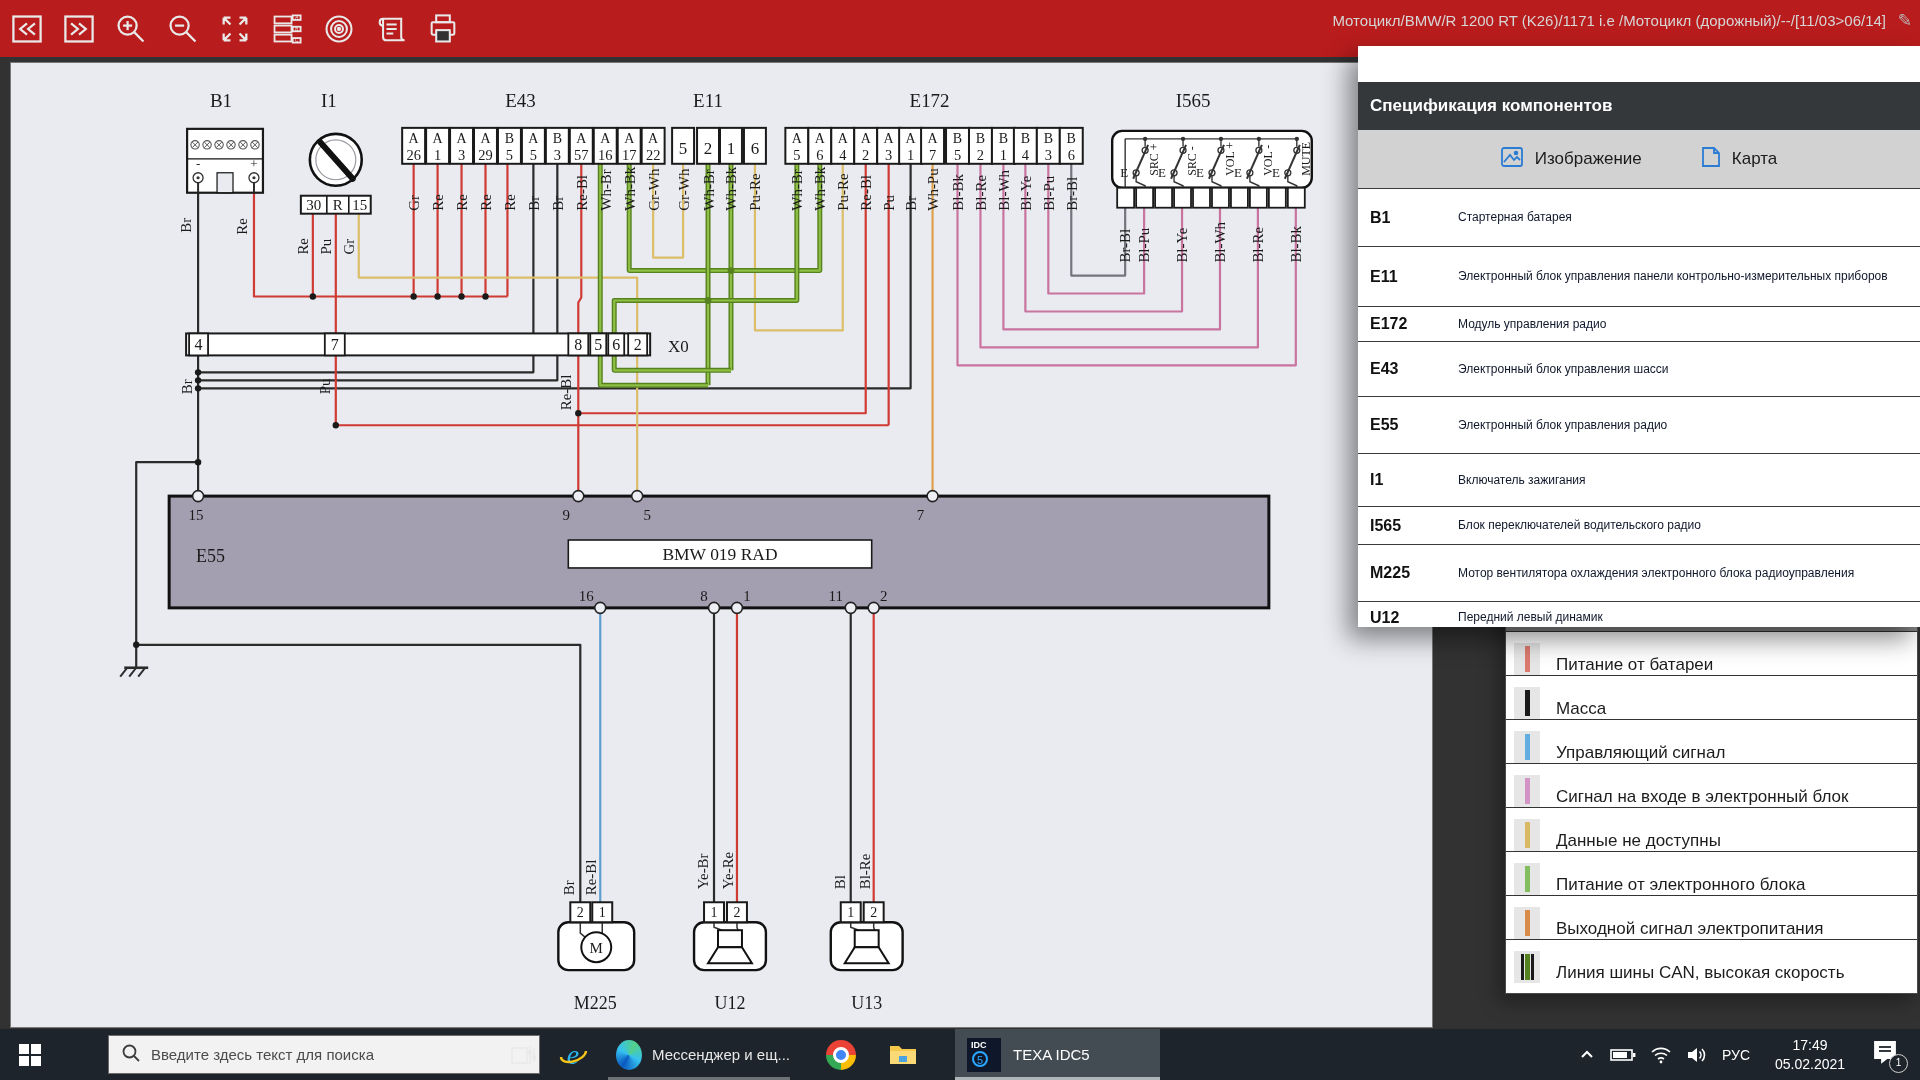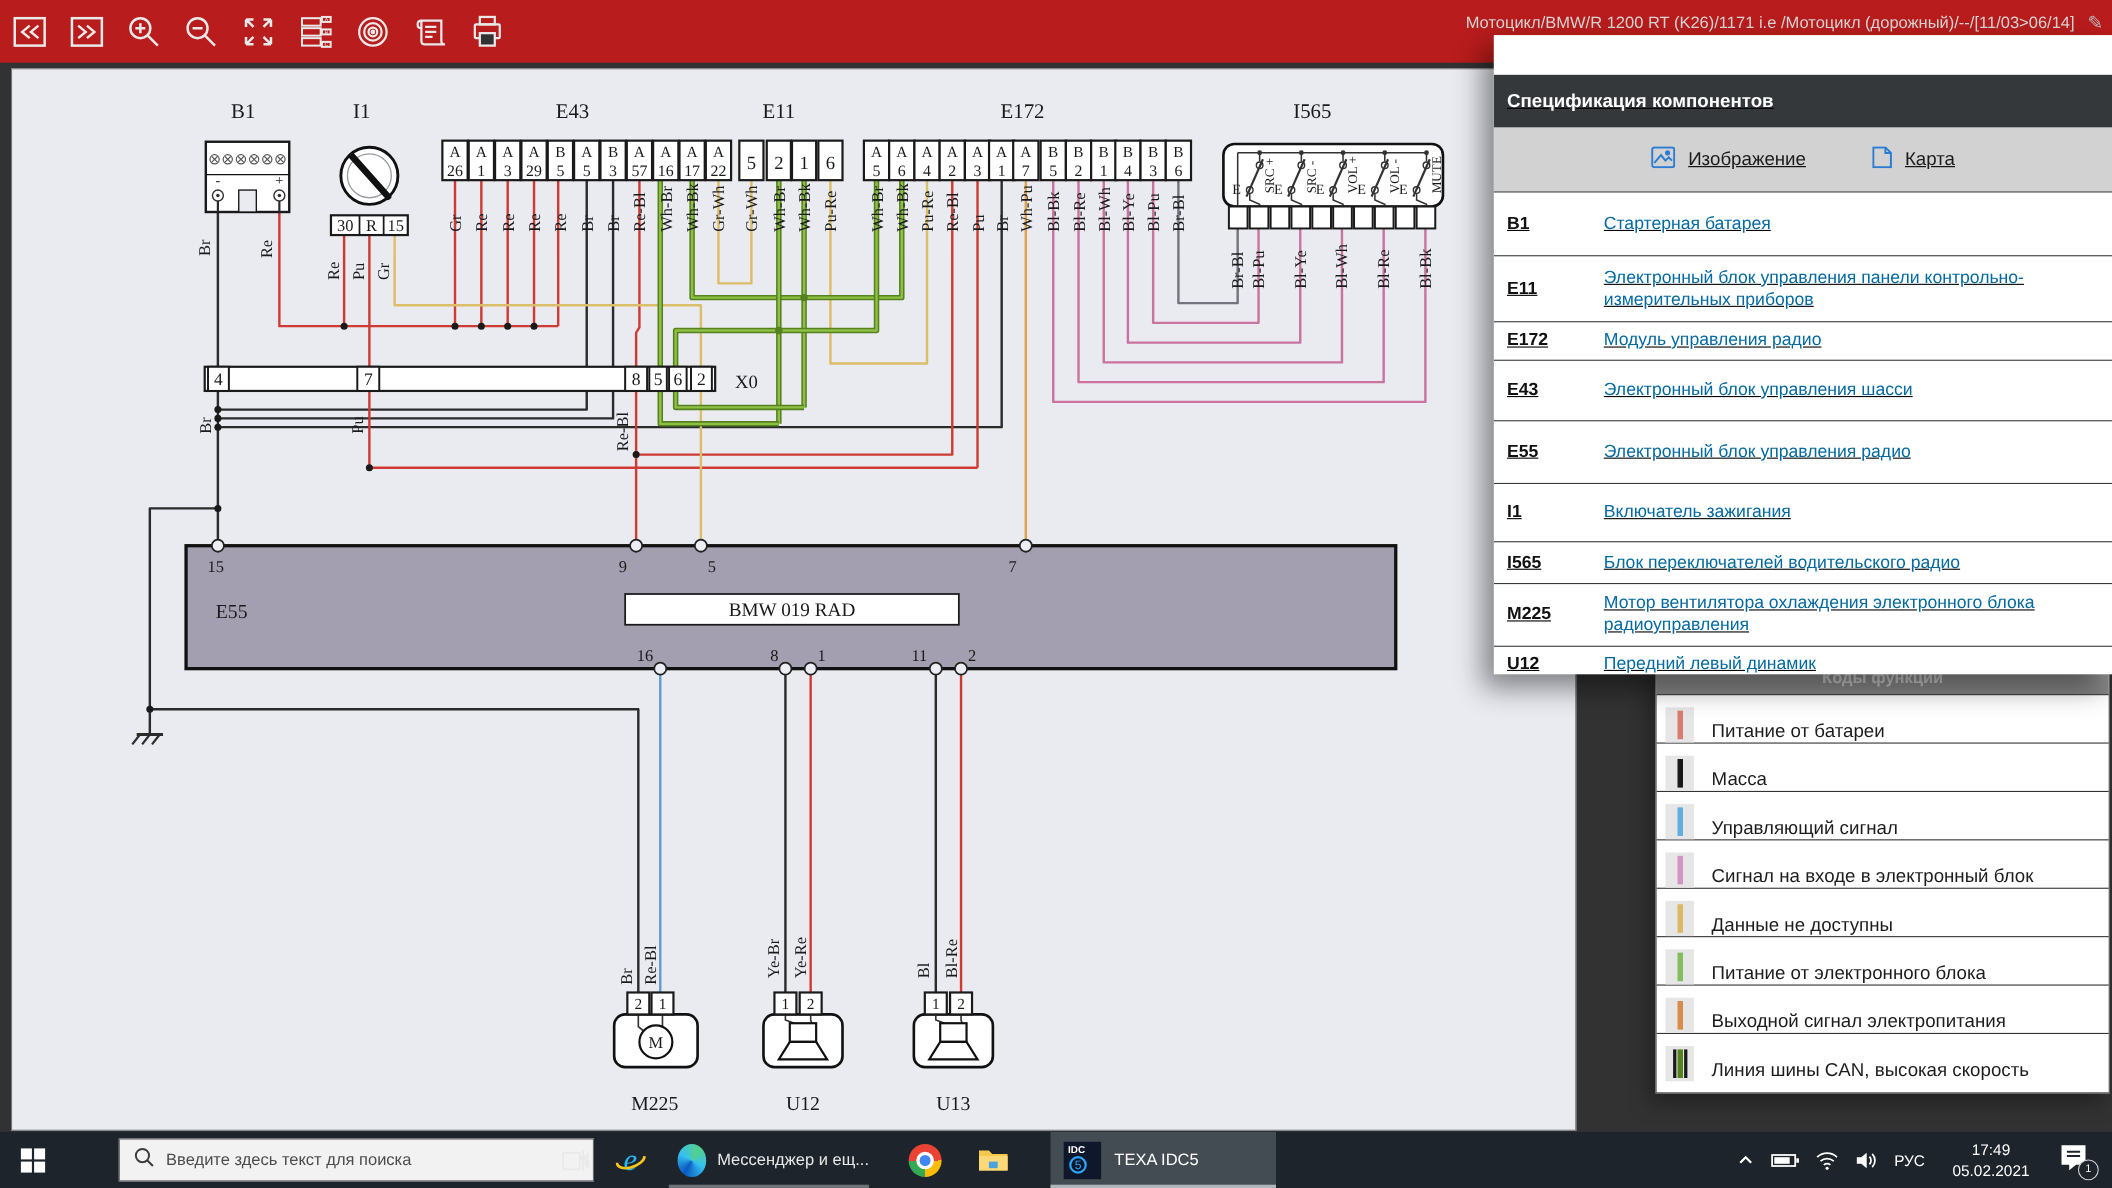--- a/index.html
+++ b/index.html
@@ -20,30 +20,30 @@
   #legend-panel{position:absolute;left:1505px;top:604px;width:413px;height:390px;background:#fff;
                 border:1px solid #4a4a4a;box-sizing:border-box;z-index:20;box-shadow:-6px 8px 18px rgba(0,0,0,.35);}
   #legend-header{height:26px;background:linear-gradient(#9a9a9a,#838383);color:rgba(255,255,255,.55);
                  font-weight:bold;font-size:15px;text-align:center;line-height:24px;}
   .leg-row{height:44px;border-top:1px solid #333;display:flex;align-items:flex-end;box-sizing:border-box;}
   .leg-icon{width:26px;height:32px;background:#e6e6e6;margin-left:8px;display:flex;align-items:center;justify-content:center;gap:1px;}
   .leg-bar{width:5px;height:26px;}
   .leg-bar.edge{width:3px;}
   .leg-label{margin-left:16px;font-size:17px;color:#1c1c1c;}
   
-  #spec-panel{position:absolute;left:1358px;top:32px;width:562px;height:581px;background:#fff;z-index:30;
-              box-shadow:-10px 12px 24px rgba(0,0,0,.45);overflow:hidden;text-decoration:underline;}
+  #spec-panel{position:absolute;left:1358px;top:46px;width:562px;height:581px;background:#fff;z-index:30;
+              box-shadow:-10px 12px 24px rgba(0,0,0,.45);overflow:hidden;}
   #spec-blank{height:36px;background:#fff;}
   #spec-header{height:48px;background:#35383b;color:#fff;font-weight:bold;font-size:17px;
                line-height:48px;padding-left:12px;}
   #spec-tabs{height:58px;background:#d2d2d2;display:flex;align-items:center;justify-content:center;gap:60px;}
   .spec-tab{display:flex;align-items:center;gap:12px;font-size:17px;color:#1b1b1b;cursor:pointer;}
   .spec-row{display:flex;border-top:1px solid #3a3a3a;box-sizing:border-box;align-items:center;}
   .spec-code{width:88px;padding-left:12px;font-weight:bold;font-size:16px;color:#111;}
-  .spec-desc{flex:1;font-size:16px;color:#0369a1;line-height:1.25;padding-right:10px;}
+  .spec-desc{flex:1;font-size:12px;color:#0f172a;line-height:1.25;padding-right:10px;}
   
   #taskbar{position:absolute;left:0;bottom:0;width:1920px;height:51px;background:#1e242b;z-index:50;}
   #start-btn{position:absolute;left:0;top:0;width:60px;height:51px;display:flex;align-items:center;justify-content:center;cursor:pointer;}
   .winlogo{display:grid;grid-template-columns:10px 10px;grid-template-rows:10px 10px;gap:2px;}
   .winlogo div{background:#fff;}
   #search-box{position:absolute;left:60px;top:6px;width:432px;height:39px;background:#f2f2f2;
               border:1px solid #6b6b6b;box-sizing:border-box;display:flex;align-items:center;cursor:text;margin-left:48px;}
   #search-text{color:#4c4c4c;font-size:15px;margin-left:10px;}
   .tk-ico{position:absolute;top:9px;width:34px;height:34px;display:flex;align-items:center;justify-content:center;cursor:pointer;}
   #edge-task{position:absolute;left:608px;top:0;width:182px;height:51px;display:flex;align-items:center;cursor:pointer;}

